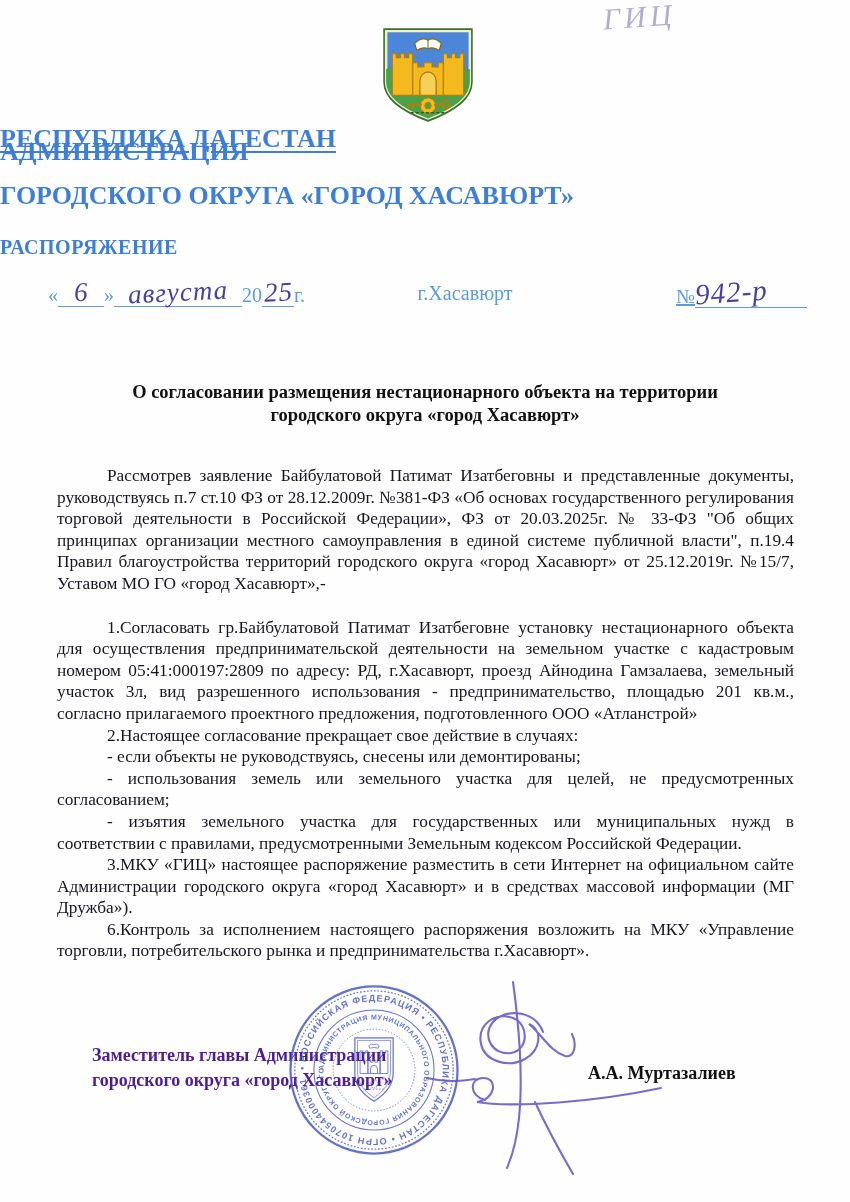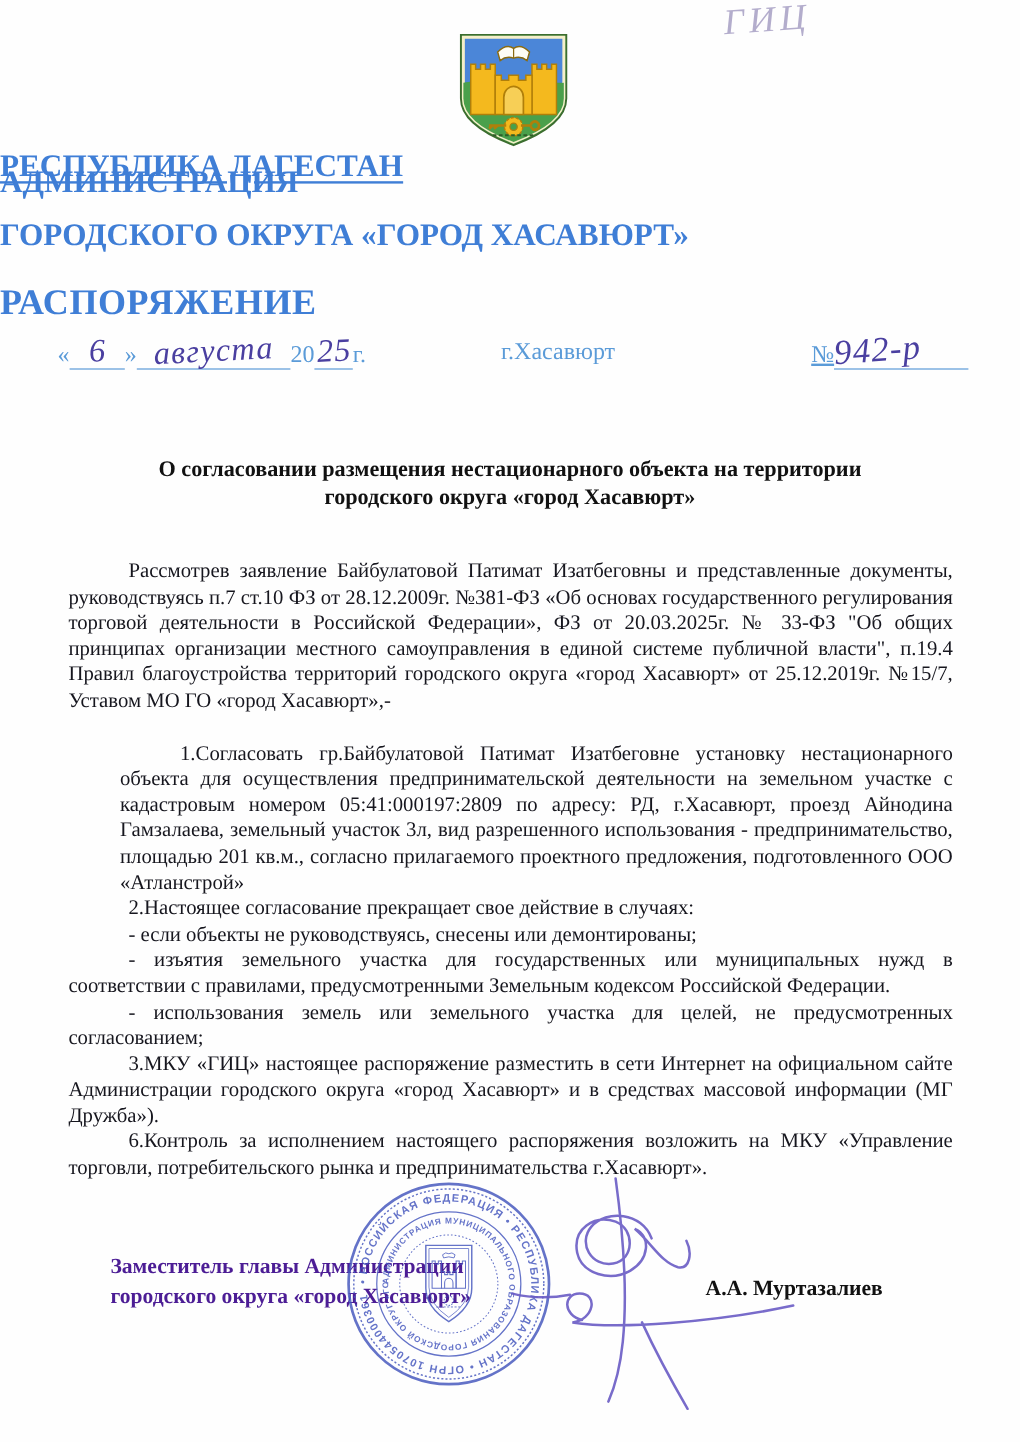--- a/index.html
+++ b/index.html
@@ -14,21 +14,21 @@
     font-size:30px;font-style:italic;color:#a79fc4;
     transform:rotate(-4deg);letter-spacing:4px;opacity:.85;
   }
   
   .emblem{position:absolute;left:371px;top:26px;width:114px;height:98px;}
   
   .hdr{position:absolute;left:0;width:100%;text-align:left;color:#3f7ed6;font-weight:bold;}
   .hdr1{top:124px;font-size:26px;text-decoration:underline;text-underline-offset:4px;}
   .hdr2{top:137px;font-size:26px;font-family:Liberation Serif, serif;}
   .hdr3{top:181px;font-size:26px;}
-  .doctype{top:236px;font-size:30px;letter-spacing:.5px;font-family:Liberation Serif, serif;}
+  .doctype{top:236px;font-size:20px;letter-spacing:.5px;font-family:Liberation Serif, serif;}
   
   .dateline{position:absolute;top:270px;left:0;width:100%;height:50px;font-size:20px;color:#5b9bd8;}
   .dl-left{position:absolute;left:48px;top:12px;white-space:nowrap;}
   .dl-place{position:absolute;left:0;width:100%;text-align:center;top:12px;padding-left:40px;}
   .dl-num{position:absolute;left:676px;top:12px;white-space:nowrap;}
   .blank{display:inline-block;border-bottom:1.6px solid #5b9bd8;text-align:center;vertical-align:bottom;}
   .blank-day{width:46px;}
   .blank-month{width:128px;}
   .blank-year{width:32px;}
   .blank-num{width:112px;text-align:left;}
@@ -42,21 +42,21 @@
     position:absolute;top:381px;left:0;width:100%;text-align:center;
     font-weight:bold;font-size:18.5px;line-height:22.5px;color:#111;
   }
   .doc-title-inner{display:inline-block;max-width:648px;}
   
   .body-text{
     position:absolute;left:57px;top:465px;width:737px;
     font-size:17.3px;line-height:21.6px;text-align:justify;color:#16161e;
   }
   .body-text p{margin:0;text-indent:50px;}
-  .body-text p.gap{margin-top:22px;margin-left:43px;}
+  .body-text p.gap{margin-top:22px;}
   
   .sig-post{
     position:absolute;left:92px;top:1043px;
     font-weight:bold;font-size:18px;line-height:24.5px;color:#4c1d95;
   }
   .sig-name{
     position:absolute;left:588px;top:1063px;
     font-weight:bold;font-size:18px;color:#111;white-space:nowrap;
   }
   .stamp{position:absolute;left:287px;top:983px;width:174px;height:174px;opacity:.82;}
@@ -115,22 +115,22 @@
 
   <div class="doc-title">
     <span class="doc-title-inner">О согласовании размещения нестационарного объекта на территории городского округа «город Хасавюрт»</span>
   </div>
 
   <div class="body-text">
     <p>Рассмотрев заявление Байбулатовой Патимат Изатбеговны и представленные документы, руководствуясь п.7 ст.10 ФЗ от 28.12.2009г. №381-ФЗ «Об основах государственного регулирования торговой деятельности в Российской Федерации», ФЗ от 20.03.2025г. № 33-ФЗ "Об общих принципах организации местного самоуправления в единой системе публичной власти", п.19.4 Правил благоустройства территорий городского округа «город Хасавюрт» от 25.12.2019г. №15/7, Уставом МО ГО «город Хасавюрт»,-</p>
     <p class="gap">1.Согласовать гр.Байбулатовой Патимат Изатбеговне установку нестационарного объекта для осуществления предпринимательской деятельности на земельном участке с кадастровым номером 05:41:000197:2809 по адресу: РД, г.Хасавюрт, проезд Айнодина Гамзалаева, земельный участок 3л, вид разрешенного использования - предпринимательство, площадью 201 кв.м., согласно прилагаемого проектного предложения, подготовленного ООО «Атланстрой»</p>
     <p>2.Настоящее согласование прекращает свое действие в случаях:</p>
     <p>- если объекты не руководствуясь, снесены или демонтированы;</p>
+    <p>- использования земель или земельного участка для целей, не предусмотренных согласованием;</p>
     <p>- изъятия земельного участка для государственных или муниципальных нужд в соответствии с правилами, предусмотренными Земельным кодексом Российской Федерации.</p>
-    <p>- использования земель или земельного участка для целей, не предусмотренных согласованием;</p>
     <p>3.МКУ «ГИЦ» настоящее распоряжение разместить в сети Интернет на официальном сайте Администрации городского округа «город Хасавюрт» и в средствах массовой информации (МГ Дружба»).</p>
     <p>6.Контроль за исполнением настоящего распоряжения возложить на МКУ «Управление торговли, потребительского рынка и предпринимательства г.Хасавюрт».</p>
   </div>
 
   <div class="sig-post">
     <div>Заместитель главы Администрации</div>
     <div>городского округа «город Хасавюрт»</div>
   </div>
   <div class="sig-name">А.А. Муртазалиев</div>
 

